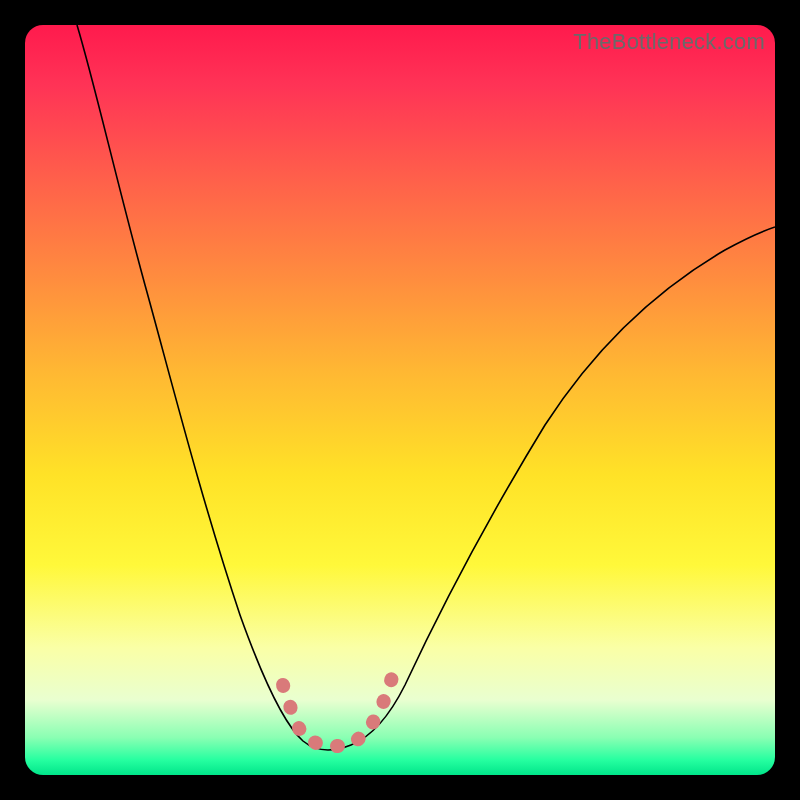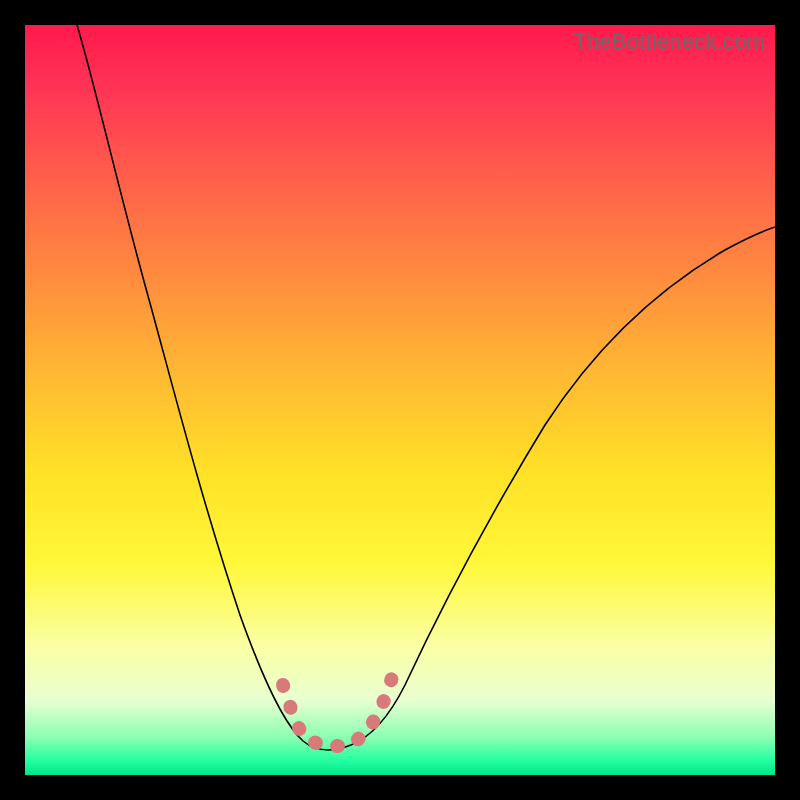--- a/index.html
+++ b/index.html
@@ -24,20 +24,21 @@
       #ff8a3f 33%,
       #ffb733 46%,
       #ffe227 60%,
       #fff83a 72%,
       #faffa6 83%,
       #e9ffd0 90%,
       #8affb3 95%,
       #26ffa0 98%,
       #00e58a 100%
     );
+    border-radius: 18px;
   }
   .watermark {
     position: absolute;
     top: 4px;
     right: 10px;
     color: #6a6a6a;
     font-size: 22px;
     font-weight: 500;
     letter-spacing: 0.2px;
     z-index: 5;

